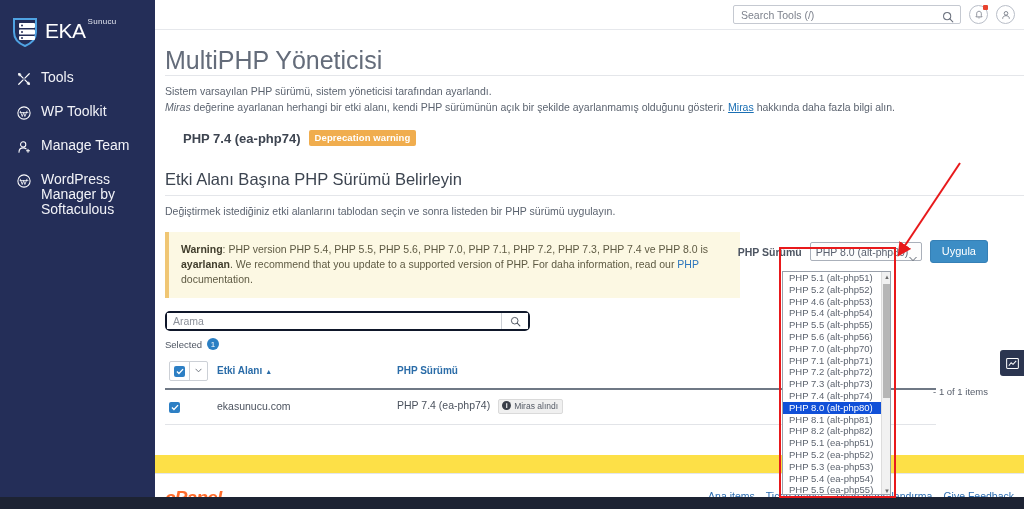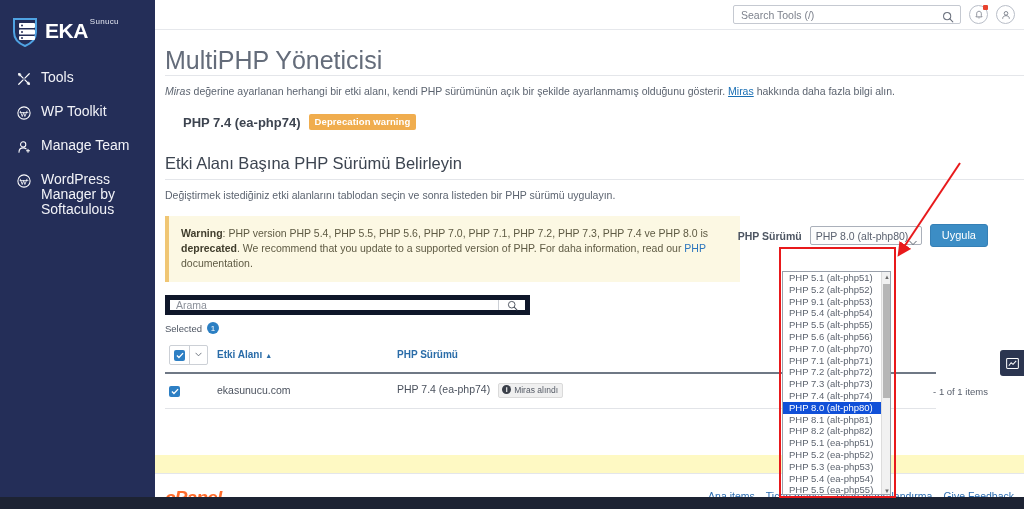--- a/index.html
+++ b/index.html
@@ -24,21 +24,21 @@
     background: #242e58;
     color: #ffffff;
   }
   .logo-wrap {
     display: flex; align-items: center;
     padding: 13px 0 0 10px;
     height: 48px;
   }
   .logo-shield { position: relative; width: 34px; height: 34px; flex: 0 0 34px; }
   .logo-text {
-    font-size: 21px; font-weight: bold; letter-spacing: -0.5px;
+    font-size: 21px; font-weight: normal; letter-spacing: -0.5px;
     color: #fff; margin-left: 1px; line-height: 1;
   }
   .logo-sub {
     font-size: 8px; color: #e3e6f0; margin-left: 2px;
     align-self: flex-start; margin-top: 4px; letter-spacing: 0.3px;
   }
   .nav { margin-top: 22px; }
   .nav-item {
     display: flex; align-items: flex-start;
     padding: 0 0 0 14px;
@@ -52,21 +52,21 @@
   }
   .nav-label {
     font-size: 14px; color: #f2f3f8; line-height: 15px;
   }
   .nav-label.two-line { width: 108px; }
 
   
   .main {
     position: absolute; left: 155px; top: 0;
     width: 869px; height: 497px;
-    background: #fef9c3;
+    background: #fde047;
   }
   .topbar {
     height: 30px; border-bottom: 1px solid #e6e8ec;
     display: flex; align-items: center; justify-content: flex-end;
     padding-right: 9px; background: #fff;
   }
   .search-box {
     position: relative;
     width: 228px; height: 19px;
     border: 1px solid #c5c9d1; border-radius: 2px;
@@ -189,21 +189,21 @@
     position: absolute; left: 779px; top: 247px;
     width: 117px; height: 251px;
     border: 2px solid #e8191b; z-index: 60; pointer-events: none;
   }
   .red-arrow { position: absolute; left: 888px; top: 158px; z-index: 61; pointer-events: none; }
 
   
   .table-zone { margin-top: 13px; }
   .arama-wrap {
     width: 365px; height: 20px; display: flex;
-    border: 5px solid #0f172a; border-radius: 0; background: #fff;
+    border: 2px solid #0f172a; border-radius: 5px; background: #fff;
   }
   .arama-wrap input {
     flex: 1; border: 0; outline: 0; padding-left: 6px;
     font-size: 10.5px; color: #5b6270;
     font-family: "Liberation Sans", sans-serif;
   }
   .arama-wrap input::placeholder { color: #8b9099; }
   .arama-btn {
     width: 27px; border-left: 1px solid #ccd0d6; background: #fff;
     display: flex; align-items: center; justify-content: center; cursor: pointer;
@@ -397,37 +397,38 @@
     </div>
 
     <div class="main-bg-fill" style="left:0;top:30px;width:869px;"></div>
 
     <div class="content content-inner">
 
       <h1 class="page-title">MultiPHP Yöneticisi</h1>
 
       <div class="rule"></div>
 
+      <p class="desc">Sistem varsayılan PHP sürümü, sistem yöneticisi tarafından ayarlandı.</p>
       <p class="desc" style="margin-top:2px;">
         <em>Miras</em><span> değerine ayarlanan herhangi bir etki alanı, kendi PHP sürümünün açık bir şekilde ayarlanmamış olduğunu gösterir. </span><a class="lnk" href="#">Miras</a><span> hakkında daha fazla bilgi alın.</span>
       </p>
 
       <div class="php-current">
         <span class="ver">PHP 7.4 (ea-php74)</span>
         <span class="badge-dep">Deprecation warning</span>
       </div>
 
       <h2 class="section-title">Etki Alanı Başına PHP Sürümü Belirleyin</h2>
       <div class="rule"></div>
       <p class="desc">Değiştirmek istediğiniz etki alanlarını tablodan seçin ve sonra listeden bir PHP sürümü uygulayın.</p>
 
       <div style="position:relative;">
         <div class="warn-box">
           <p>
-            <b>Warning</b><span>: PHP version PHP 5.4, PHP 5.5, PHP 5.6, PHP 7.0, PHP 7.1, PHP 7.2, PHP 7.3, PHP 7.4 ve PHP 8.0 is </span><b>deprecated</b><span>. We recommend that you update to a supported version of PHP. For daha information, read our </span><a href="#">PHP</a><span> documentation.</span>
+            <b>Warning</b><span>: PHP version PHP 5.4, PHP 5.5, PHP 5.6, PHP 7.0, PHP 7.1, PHP 7.2, PHP 7.3, PHP 7.4 ve PHP 8.0 is </span><b>ayarlanan</b><span>. We recommend that you update to a supported version of PHP. For daha information, read our </span><a href="#">PHP</a><span> documentation.</span>
           </p>
         </div>
 
         <div class="php-select-row">
           <span class="php-select-label">PHP Sürümü</span>
           <span class="sel-wrap">
             <select class="php-select" id="phpSelect"><option value="PHP 5.1 (alt-php51)">PHP 5.1 (alt-php51)</option><option value="PHP 5.2 (alt-php52)">PHP 5.2 (alt-php52)</option><option value="PHP 5.3 (alt-php53)">PHP 5.3 (alt-php53)</option><option value="PHP 5.4 (alt-php54)">PHP 5.4 (alt-php54)</option><option value="PHP 5.5 (alt-php55)">PHP 5.5 (alt-php55)</option><option value="PHP 5.6 (alt-php56)">PHP 5.6 (alt-php56)</option><option value="PHP 7.0 (alt-php70)">PHP 7.0 (alt-php70)</option><option value="PHP 7.1 (alt-php71)">PHP 7.1 (alt-php71)</option><option value="PHP 7.2 (alt-php72)">PHP 7.2 (alt-php72)</option><option value="PHP 7.3 (alt-php73)">PHP 7.3 (alt-php73)</option><option value="PHP 7.4 (alt-php74)">PHP 7.4 (alt-php74)</option><option value="PHP 8.0 (alt-php80)" selected="">PHP 8.0 (alt-php80)</option><option value="PHP 8.1 (alt-php81)">PHP 8.1 (alt-php81)</option><option value="PHP 8.2 (alt-php82)">PHP 8.2 (alt-php82)</option><option value="PHP 5.1 (ea-php51)">PHP 5.1 (ea-php51)</option><option value="PHP 5.2 (ea-php52)">PHP 5.2 (ea-php52)</option><option value="PHP 5.3 (ea-php53)">PHP 5.3 (ea-php53)</option><option value="PHP 5.4 (ea-php54)">PHP 5.4 (ea-php54)</option><option value="PHP 5.5 (ea-php55)">PHP 5.5 (ea-php55)</option><option value="PHP 5.6 (ea-php56)">PHP 5.6 (ea-php56)</option></select>
             <span class="sel-caret">
               <svg width="8" height="6" viewBox="0 0 8 6">
                   <path d="M0.5 1 L4 4.6 L7.5 1" stroke="#5d646f" stroke-width="1" fill="none"></path>
@@ -504,21 +505,21 @@
       </div>
 
       <div class="pager">- 1 of 1 items</div>
     </div>
   </div>
 
   <div class="dd-list">
     <div class="dd-inner" id="ddInner">
         <div class="dd-opt">PHP 5.1 (alt-php51)</div>
         <div class="dd-opt">PHP 5.2 (alt-php52)</div>
-        <div class="dd-opt">PHP 9.1 (alt-php53)</div>
+        <div class="dd-opt">PHP 4.6 (alt-php53)</div>
         <div class="dd-opt">PHP 5.4 (alt-php54)</div>
         <div class="dd-opt">PHP 5.5 (alt-php55)</div>
         <div class="dd-opt">PHP 5.6 (alt-php56)</div>
         <div class="dd-opt">PHP 7.0 (alt-php70)</div>
         <div class="dd-opt">PHP 7.1 (alt-php71)</div>
         <div class="dd-opt">PHP 7.2 (alt-php72)</div>
         <div class="dd-opt">PHP 7.3 (alt-php73)</div>
         <div class="dd-opt">PHP 7.4 (alt-php74)</div>
         <div class="dd-opt sel">PHP 8.0 (alt-php80)</div>
         <div class="dd-opt">PHP 8.1 (alt-php81)</div>

